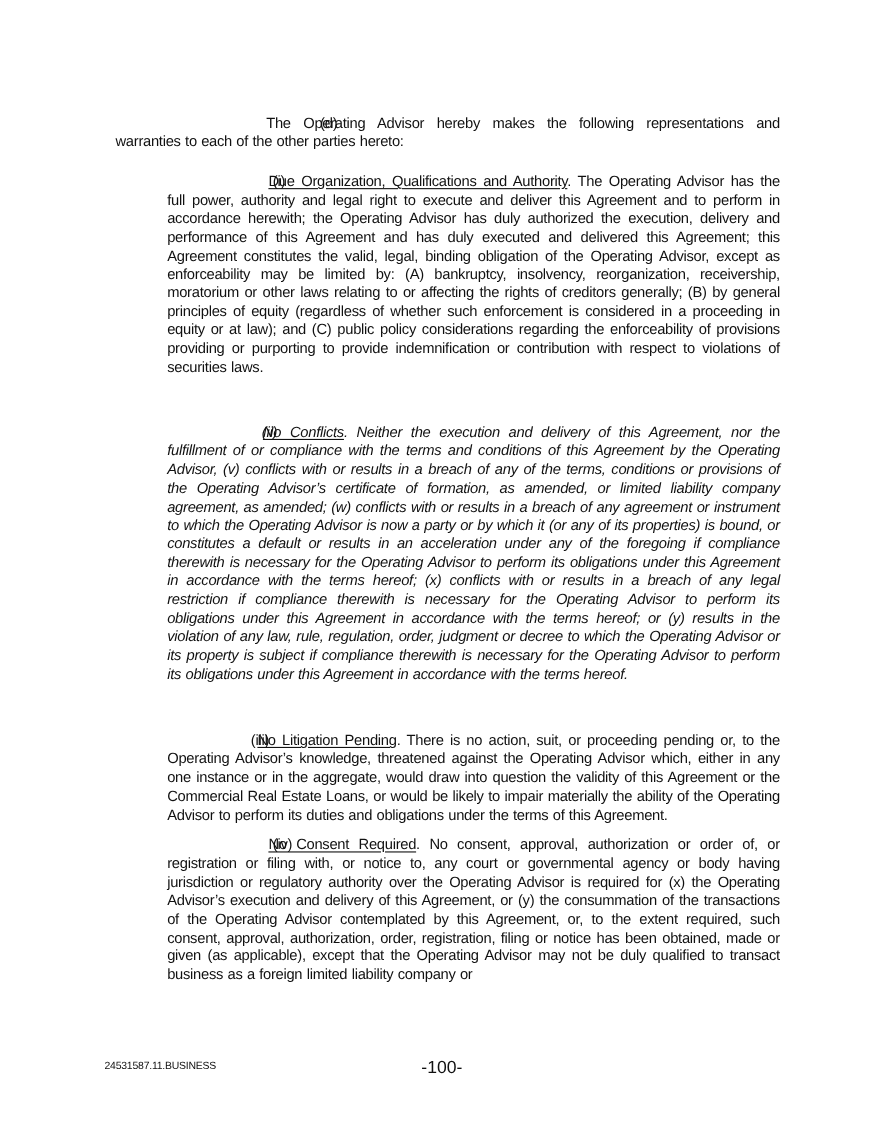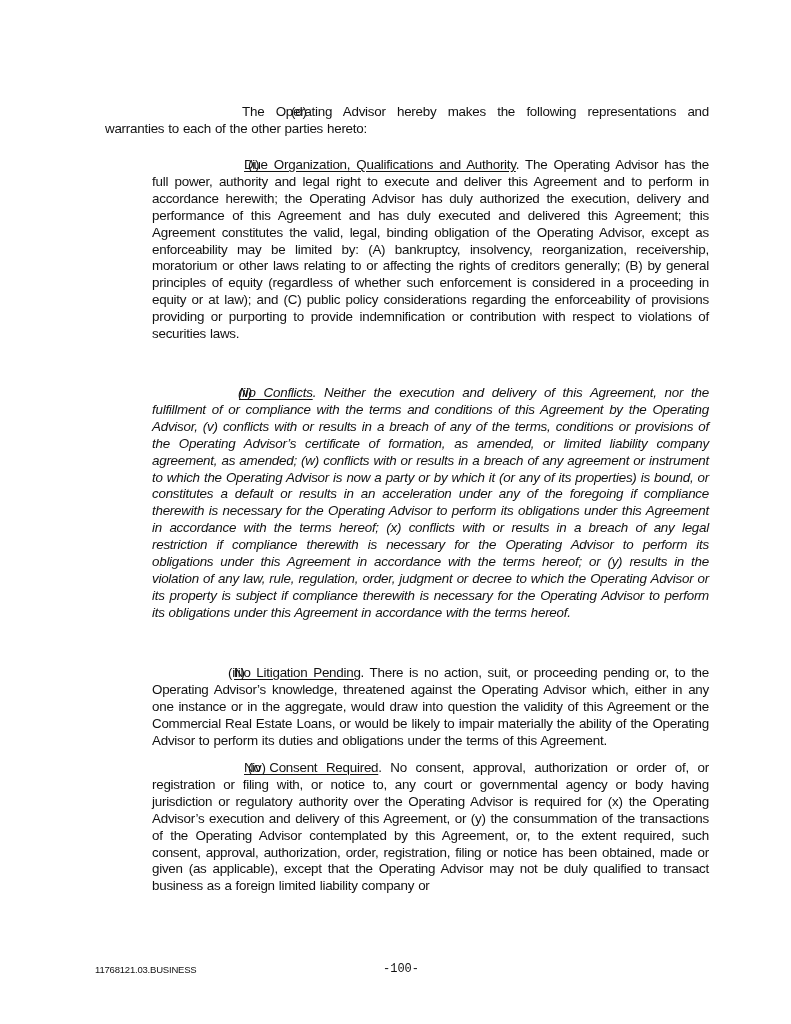--- a/index.html
+++ b/index.html
@@ -13,32 +13,32 @@
   .sub .num { display: inline-block; width: 44px; }
   .u { text-decoration: underline; text-underline-offset: 2px; }
   .p1 { top: 147px; }
   .p2 { top: 375px; font-style: italic; }
   .p3 { top: 655px; }
   .p4 { top: 750px; }
   .intro .num { display: inline-block; width: 44px; }
   .p2, .p3 { text-indent: 43px; }
   .p3 { text-indent: 38px; }
   .footer-id { position: absolute; left: 95px; top: 964px; font-size: 9.5px; letter-spacing: -0.2px; }
-  .footer-page { position: absolute; left: 383px; top: 962px; font-size: 12px; font-family: Liberation Mono, monospace; }
+  .footer-page { position: absolute; left: 383px; top: 962px; font-size: 16px; }
 </style>
 </head>
 <body>
 
 <div class="page">
 
   <p class="para intro"><span class="num">(d)</span><span>The Operating Advisor hereby makes the following representations and warranties to each of the other parties hereto:</span></p>
 
   <p class="para sub p1"><span class="num">(i)</span><span class="u">Due Organization, Qualifications and Authority</span><span>. The Operating Advisor has the full power, authority and legal right to execute and deliver this Agreement and to perform in accordance herewith; the Operating Advisor has duly authorized the execution, delivery and performance of this Agreement and has duly executed and delivered this Agreement; this Agreement constitutes the valid, legal, binding obligation of the Operating Advisor, except as enforceability may be limited by:  (A) bankruptcy, insolvency, reorganization, receivership, moratorium or other laws relating to or affecting the rights of creditors generally; (B) by general principles of equity (regardless of whether such enforcement is considered in a proceeding in equity or at law); and (C) public policy considerations regarding the enforceability of provisions providing or purporting to provide indemnification or contribution with respect to violations of securities laws.</span></p>
 
   <p class="para sub p2"><span class="num">(ii)</span><span class="u">No Conflicts</span><span>.  Neither the execution and delivery of this Agreement, nor the fulfillment of or compliance with the terms and conditions of this Agreement by the Operating Advisor, (v) conflicts with or results in a breach of any of the terms, conditions or provisions of the Operating Advisor’s certificate of formation, as amended, or limited liability company agreement, as amended; (w) conflicts with or results in a breach of any agreement or instrument to which the Operating Advisor is now a party or by which it (or any of its properties) is bound, or constitutes a default or results in an acceleration under any of the foregoing if compliance therewith is necessary for the Operating Advisor to perform its obligations under this Agreement in accordance with the terms hereof; (x) conflicts with or results in a breach of any legal restriction if compliance therewith is necessary for the Operating Advisor to perform its obligations under this Agreement in accordance with the terms hereof; or (y) results in the violation of any law, rule, regulation, order, judgment or decree to which the Operating Advisor or its property is subject if compliance therewith is necessary for the Operating Advisor to perform its obligations under this Agreement in accordance with the terms hereof.</span></p>
 
   <p class="para sub p3"><span class="num">(iii)</span><span class="u">No Litigation Pending</span><span>.  There is no action, suit, or proceeding pending or, to the Operating Advisor’s knowledge, threatened against the Operating Advisor which, either in any one instance or in the aggregate, would draw into question the validity of this Agreement or the Commercial Real Estate Loans, or would be likely to impair materially the ability of the Operating Advisor to perform its duties and obligations under the terms of this Agreement.</span></p>
 
   <p class="para sub p4"><span class="num">(iv)</span><span class="u">No Consent Required</span><span>.  No consent, approval, authorization or order of, or registration or filing with, or notice to, any court or governmental agency or body having jurisdiction or regulatory authority over the Operating Advisor is required for (x) the Operating Advisor’s execution and delivery of this Agreement, or (y) the consummation of the transactions of the Operating Advisor contemplated by this Agreement, or, to the extent required, such consent, approval, authorization, order, registration, filing or notice has been obtained, made or given (as applicable), except that the Operating Advisor may not be duly qualified to transact business as a foreign limited liability company or</span></p>
 
-  <div class="footer-id">11768121.03.BUSINESS</div>
+  <div class="footer-id">24531587.11.BUSINESS</div>
   <div class="footer-page">-100-</div>
 </div>
 
 </body></html>

